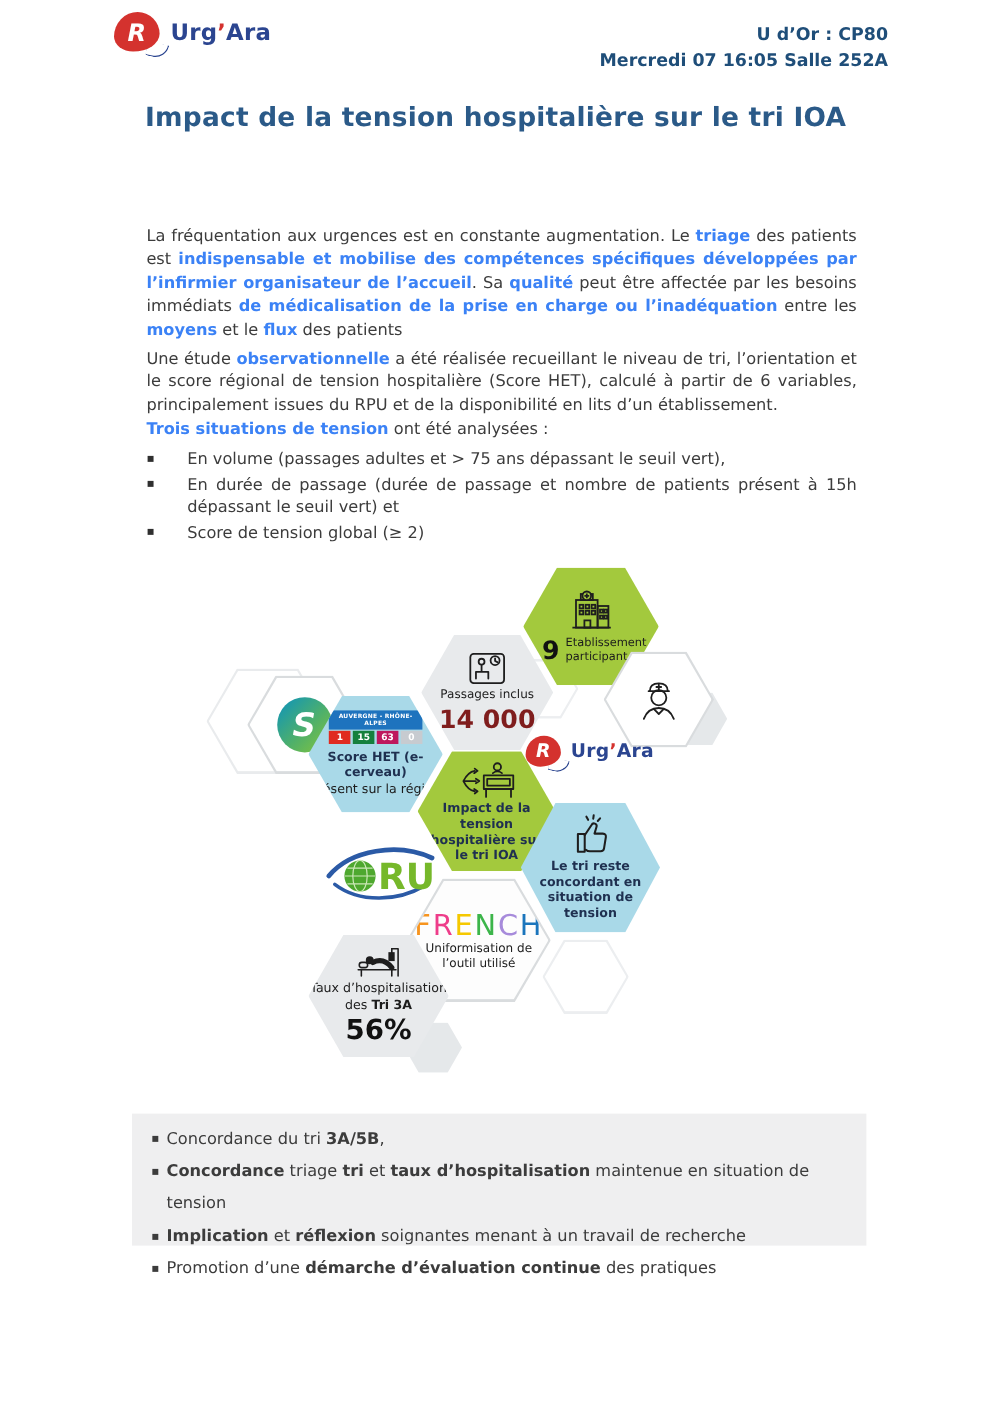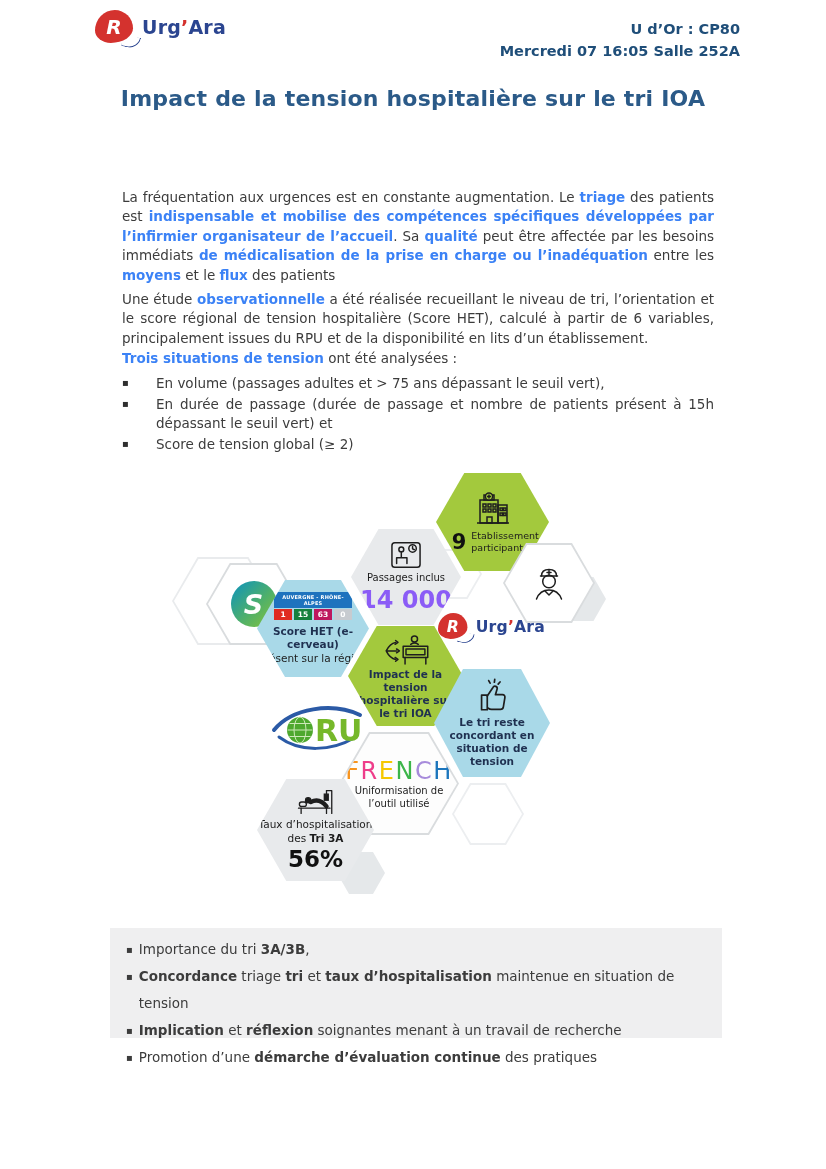--- a/index.html
+++ b/index.html
@@ -68,21 +68,21 @@
   .het-cells .cell { flex:1; height:11px; font-size:7.5px; font-weight:700; color:#fff; display:flex; align-items:center; justify-content:center; }
   
   .slogo {
     width:46px; height:46px; border-radius:50%;
     background:linear-gradient(135deg,#1d9aa8 15%,#4fb06a 55%,#7cc142 90%);
     color:#fff; font-weight:800; font-size:27px; font-style:italic;
     display:flex; align-items:center; justify-content:center;
   }
   .french-word { font-size:24px; font-weight:400; letter-spacing:1.5px; }
   .pct { font-size:23px; font-weight:800; color:#111; margin-top:1px; }
-  .val { font-size:24px; font-weight:800; color:#8b5cf6; margin-top:1px; }
+  .val { font-size:21px; font-weight:800; color:#7f1d1d; margin-top:1px; }
   .brand-mid { transform:scale(.92); transform-origin:left center; }
   .icn { display:block; margin:0 auto 2px; }
 </style>
 </head>
 <body>
 
 <div class="page">
 
   <div class="brand brand-header">
     <span class="blob">R</span>
@@ -269,21 +269,21 @@
       <div class="hx-sub" style="font-size:10.5px;">Taux d’hospitalisation</div>
       <div class="hx-sub" style="font-size:10.5px;"><span>des </span><span data-b="" style="font-weight: 700;">Tri 3A</span></div>
       <div class="pct">56%</div>
     </div>
 
   </div>
 
   <div style="position:absolute;left:110px;top:928px;width:612px;height:110px;background:#efeff0;padding:8px 16px;">
     <div style="display:flex;line-height:27px;font-size:13.5px;">
       <span style="font-size:10px;margin-right:6px;">▪</span>
-      <span><span>Importance du tri </span><span data-b="" style="font-weight: 700;">3A/3B</span><span>,</span></span>
+      <span><span>Concordance du tri </span><span data-b="" style="font-weight: 700;">3A/5B</span><span>,</span></span>
     </div>
     <div style="display:flex;line-height:27px;font-size:13.5px;">
       <span style="font-size:10px;margin-right:6px;">▪</span>
       <span><span data-b="" style="font-weight: 700;">Concordance</span><span> triage </span><span data-b="" style="font-weight: 700;">tri</span><span> et </span><span data-b="" style="font-weight: 700;">taux d’hospitalisation</span><span> maintenue en situation de tension</span></span>
     </div>
     <div style="display:flex;line-height:27px;font-size:13.5px;">
       <span style="font-size:10px;margin-right:6px;">▪</span>
       <span><span data-b="" style="font-weight: 700;">Implication</span><span> et </span><span data-b="" style="font-weight: 700;">réflexion</span><span> soignantes menant à un travail de recherche</span></span>
     </div>
     <div style="display:flex;line-height:27px;font-size:13.5px;">

